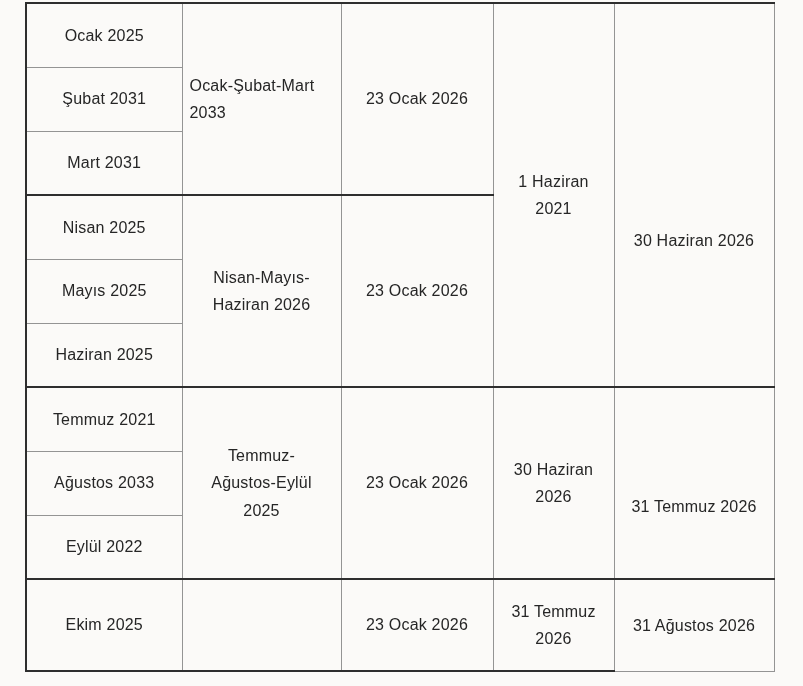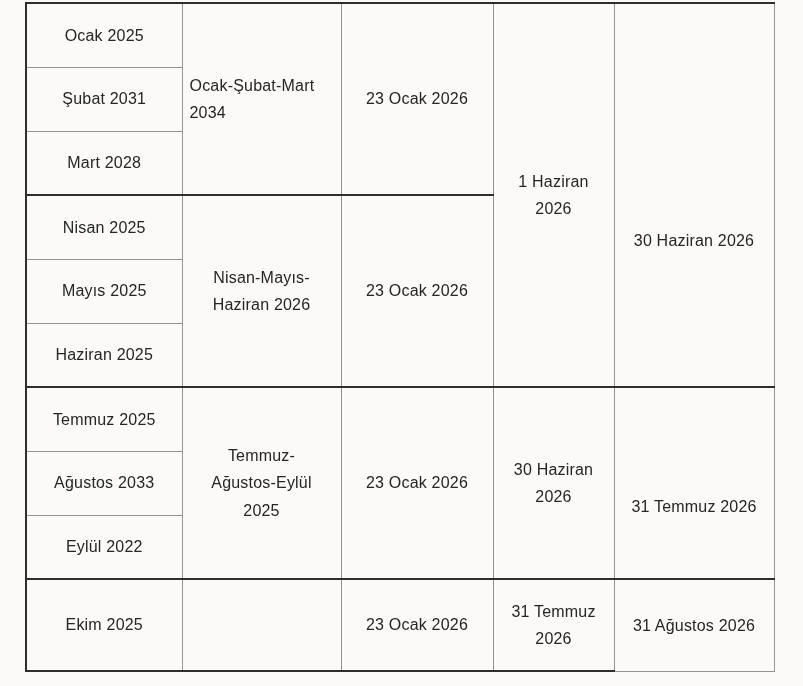--- a/index.html
+++ b/index.html
@@ -57,45 +57,45 @@
       <col style="width:156px">
       <col style="width:159px">
       <col style="width:152px">
       <col style="width:121px">
       <col style="width:160px">
     </colgroup>
     <tbody>
       <tr>
         <td class="bt bl">Ocak 2025</td>
         <td class="bt bb left" rowspan="3">Ocak-Şubat-Mart
-2034</td>
+2033</td>
         <td class="bt bb" rowspan="3">23 Ocak 2026</td>
-        <td class="bt bb" rowspan="6">1 Haziran 2026</td>
+        <td class="bt bb" rowspan="6">1 Haziran 2021</td>
         <td class="bt bb" rowspan="6"><span class="push46">30 Haziran 2026</span></td>
       </tr>
       <tr>
         <td class="bl">Şubat 2031</td>
       </tr>
       <tr>
-        <td class="bl bb">Mart 2028</td>
+        <td class="bl bb">Mart 2031</td>
       </tr>
       <tr>
         <td class="bl bt">Nisan 2025</td>
         <td class="bt bb" rowspan="3">Nisan-Mayıs-
 Haziran 2026</td>
         <td class="bt bb" rowspan="3">23 Ocak 2026</td>
       </tr>
       <tr>
         <td class="bl">Mayıs 2025</td>
       </tr>
       <tr>
         <td class="bl bb">Haziran 2025</td>
       </tr>
       <tr>
-        <td class="bl bt">Temmuz 2025</td>
+        <td class="bl bt">Temmuz 2021</td>
         <td class="bt bb" rowspan="3">Temmuz-
 Ağustos-Eylül
 2025</td>
         <td class="bt bb" rowspan="3">23 Ocak 2026</td>
         <td class="bt bb" rowspan="3">30 Haziran
 2026</td>
         <td class="bt bb" rowspan="3"><span class="push24">31 Temmuz 2026</span></td>
       </tr>
       <tr>
         <td class="bl">Ağustos 2033</td>

